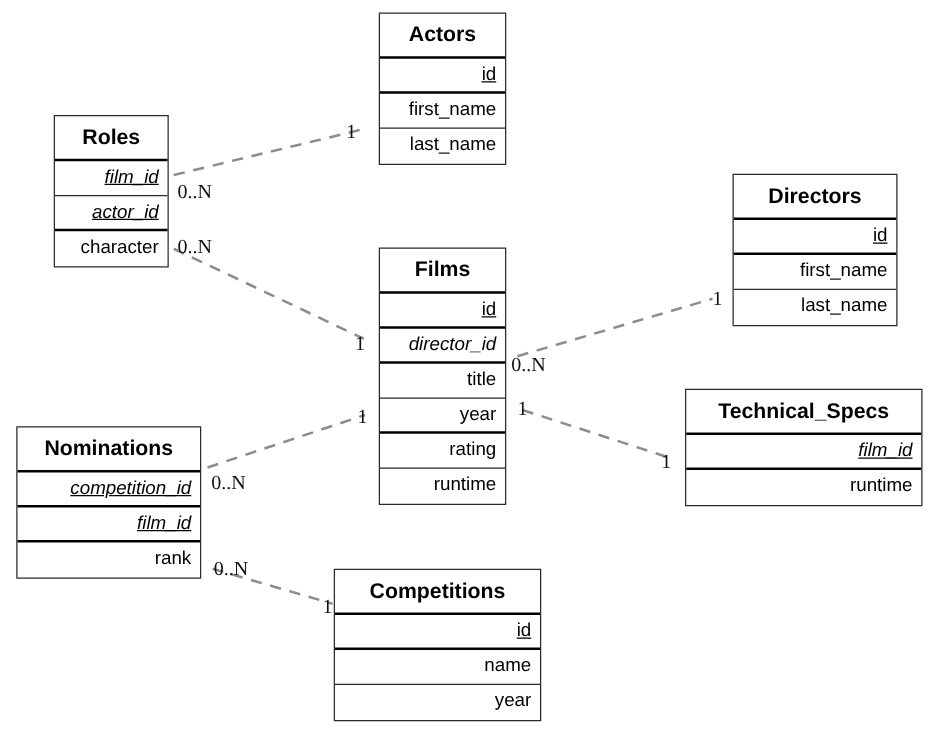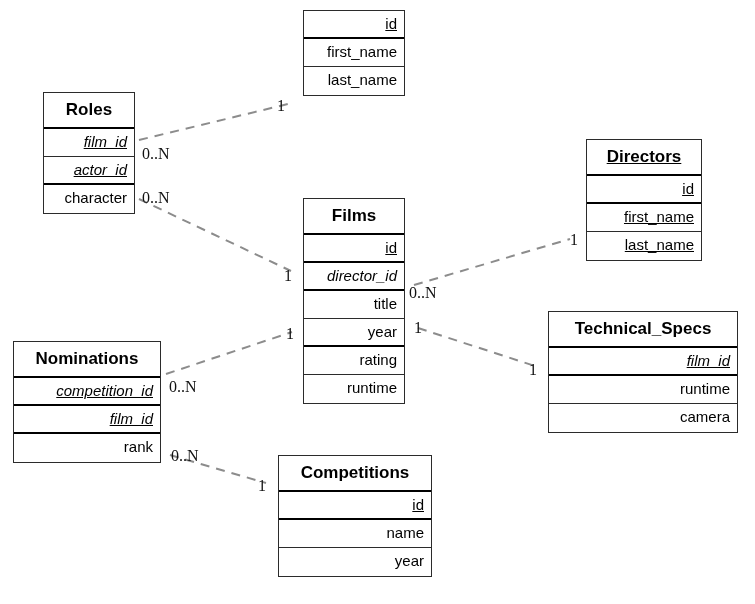--- a/index.html
+++ b/index.html
@@ -99,52 +99,52 @@
     </svg>
 
   <div id="entity-layer">
       <div class="entity" style="left: 43px; top: 92px; width: 92px;">
         <div class="entity-title">Roles</div>
         <div class="attr pkfk">film_id</div>
         <div class="attr pkfk thick">actor_id</div>
         <div class="attr ">character</div>
       </div>
       <div class="entity" style="left: 303px; top: 10px; width: 102px;">
+        <div class="entity-title">Actors</div>
         <div class="attr pk thick">id</div>
         <div class="attr ">first_name</div>
         <div class="attr ">last_name</div>
       </div>
       <div class="entity" style="left: 303px; top: 198px; width: 102px;">
         <div class="entity-title">Films</div>
         <div class="attr pk thick">id</div>
         <div class="attr fk thick">director_id</div>
         <div class="attr ">title</div>
         <div class="attr  thick">year</div>
         <div class="attr ">rating</div>
         <div class="attr ">runtime</div>
       </div>
-      <div class="entity" style="left: 586px; top: 139px; width: 116px; text-decoration: underline;">
+      <div class="entity" style="left: 586px; top: 139px; width: 132px;">
         <div class="entity-title">Directors</div>
         <div class="attr pk thick">id</div>
         <div class="attr ">first_name</div>
         <div class="attr ">last_name</div>
       </div>
       <div class="entity" style="left: 13px; top: 341px; width: 148px;">
         <div class="entity-title">Nominations</div>
         <div class="attr pkfk thick">competition_id</div>
         <div class="attr pkfk thick">film_id</div>
         <div class="attr ">rank</div>
       </div>
       <div class="entity" style="left: 548px; top: 311px; width: 190px;">
         <div class="entity-title">Technical_Specs</div>
         <div class="attr pkfk thick">film_id</div>
         <div class="attr ">runtime</div>
-        <div class="attr ">camera</div>
       </div>
-      <div class="entity" style="left: 278px; top: 455px; width: 154px;">
+      <div class="entity" style="left: 267px; top: 455px; width: 166px;">
         <div class="entity-title">Competitions</div>
         <div class="attr pk thick">id</div>
         <div class="attr ">name</div>
         <div class="attr ">year</div>
       </div>
     </div>
   <div id="card-layer">
       <span class="card" style="left: 142px; top: 146px;">0..N</span>
       <span class="card" style="left: 277px; top: 98px;">1</span>
       <span class="card" style="left: 142px; top: 190px;">0..N</span>

